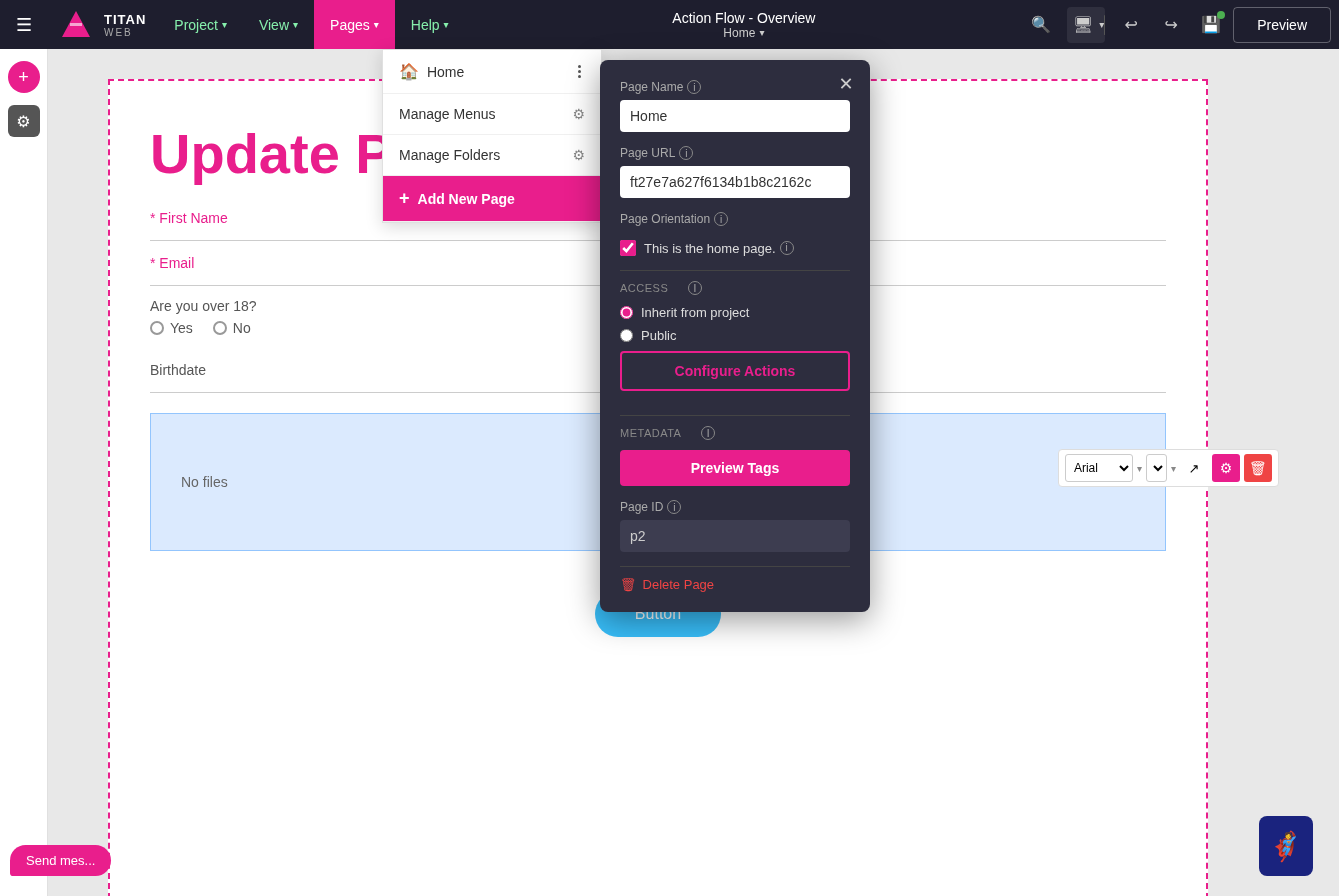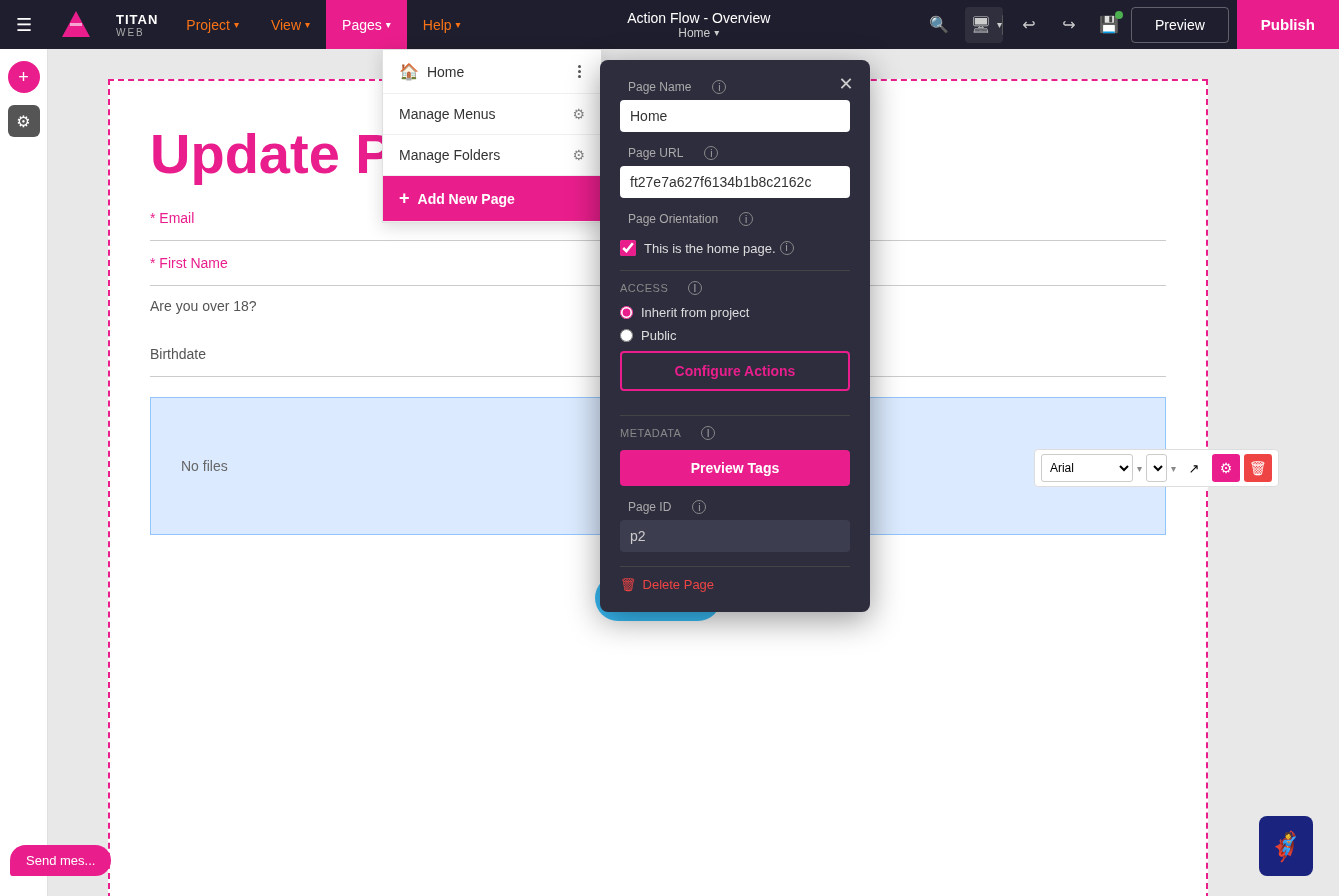--- a/index.html
+++ b/index.html
@@ -4,26 +4,26 @@
   <style>
     *, *::before, *::after { box-sizing: border-box; margin: 0; padding: 0; }
     body { font-family: -apple-system, BlinkMacSystemFont, 'Segoe UI', sans-serif; background: #f0f0f0; overflow: hidden; width: 1339px; height: 896px; position: relative; }
 
     
     .navbar {
       display: flex; align-items: center; height: 49px;
       background: #1e1e2e; color: #fff; position: relative; z-index: 100;
     }
     .navbar-hamburger { width: 48px; display: flex; align-items: center; justify-content: center; cursor: pointer; }
-    .navbar-logo { display: flex; align-items: center; gap: 24px; padding: 0 12px; }
+    .navbar-logo { display: flex; align-items: center; gap: 12px; padding: 0 12px; }
     .navbar-logo-icon { width: 32px; height: 32px; }
     .navbar-nav { display: flex; align-items: center; height: 100%; }
     .navbar-nav-item {
       height: 100%; display: flex; align-items: center; padding: 0 16px;
-      font-size: 14px; cursor: pointer; color: #f97316; gap: 4px;
+      font-size: 14px; cursor: pointer; color: #86efac; gap: 4px;
     }
     .navbar-nav-item.active { background: #e91e8c; color: #fff; }
     .navbar-center { flex: 1; display: flex; align-items: center; justify-content: center; flex-direction: column; }
     .navbar-project-title { font-size: 14px; color: #fff; font-weight: 500; }
     .navbar-page-title { font-size: 12px; color: #ccc; display: flex; align-items: center; gap: 4px; }
     .navbar-actions { display: flex; align-items: center; gap: 4px; padding-right: 8px; }
     .navbar-icon-btn {
       width: 36px; height: 36px; display: flex; align-items: center; justify-content: center;
       border-radius: 4px; cursor: pointer; color: #ccc; font-size: 16px;
       background: transparent; border: none;
@@ -109,21 +109,21 @@
       position: absolute; top: 60px; left: 600px; width: 270px;
       background: #2d2d3e; border-radius: 8px; box-shadow: 0 8px 32px rgba(0,0,0,0.4);
       z-index: 300; padding: 20px; color: #fff;
     }
     .modal-close {
       position: absolute; top: 12px; right: 12px; background: transparent; border: none;
       color: #ccc; font-size: 18px; cursor: pointer; width: 24px; height: 24px;
       display: flex; align-items: center; justify-content: center;
     }
     .modal-field { margin-bottom: 14px; }
-    .modal-label { font-size: 12px; color: #aaa; margin-bottom: 6px; display: flex; align-items: center; gap: 21px; margin-left: 8px; }
+    .modal-label { font-size: 12px; color: #aaa; margin-bottom: 6px; display: flex; align-items: center; gap: 4px; }
     .modal-info-icon { width: 14px; height: 14px; border: 1px solid #888; border-radius: 50%; display: inline-flex; align-items: center; justify-content: center; font-size: 10px; color: #aaa; }
     .modal-input {
       width: 100%; background: #fff; color: #333; border: none; border-radius: 4px;
       padding: 8px 10px; font-size: 14px; outline: none;
     }
     .modal-input-dark {
       width: 100%; background: #3d3d50; color: #ccc; border: none; border-radius: 4px;
       padding: 8px 10px; font-size: 14px; outline: none;
     }
     .modal-select {
@@ -227,61 +227,70 @@
       <button class="navbar-icon-btn" style="width:1px;height:20px;background:#555;padding:0;"></button>
     </div>
     <button class="navbar-icon-btn">↩</button>
     <button class="navbar-icon-btn">↪</button>
     <button class="navbar-icon-btn" style="position:relative;">
       💾
       <span style="width:8px;height:8px;background:#4caf50;border-radius:50%;position:absolute;top:4px;right:4px;"></span>
     </button>
     <button class="btn-preview">Preview</button>
   </div>
-  <button class="btn-publish">Publish</button>
 </nav>
 
 <div class="left-sidebar">
   <button class="sidebar-btn">
     <span>+</span>
   </button>
   <button class="sidebar-btn gear">
     <span>⚙</span>
   </button>
 </div>
 
 <div class="canvas">
   <div class="canvas-inner">
     <div class="canvas-title-row">
       <div class="canvas-title">Update Page Details</div>
     </div>
     <div class="canvas-form">
       <div class="form-field">
-        <label>* Email</label>
+        <label>* First Name</label>
       </div>
       <div class="form-field">
-        <label>* First Name</label>
+        <label>* Email</label>
       </div>
       <div class="form-radio-group">
         <div class="q">Are you over 18?</div>
+        <div class="radio-opts">
+          <div class="radio-opt">
+            <div class="radio-circle"></div>
+            <span>Yes</span>
+          </div>
+          <div class="radio-opt">
+            <div class="radio-circle"></div>
+            <span>No</span>
+          </div>
+        </div>
       </div>
       <div class="form-field">
         <span>Birthdate</span>
       </div>
     </div>
     <div class="canvas-upload">
       <span>No files</span>
     </div>
     <div class="canvas-button-row">
       <button class="canvas-cta-btn">Button</button>
     </div>
   </div>
 
   <div class="right-toolbar" style="top:400px;right:60px;position:absolute;">
-    <select class="rt-select" style="width:92px;">
+    <select class="rt-select" style="width:68px;">
       <option>Arial</option>
     </select>
     <span style="font-size:10px;color:#888;">▾</span>
     <select class="rt-select" style="width:21px;">
       <option>16</option>
     </select>
     <span style="font-size:10px;color:#888;">▾</span>
     <button class="rt-icon-btn" style="font-size:13px;">↗</button>
     <button class="rt-icon-btn pink">⚙</button>
     <button class="rt-icon-btn red">🗑</button>

